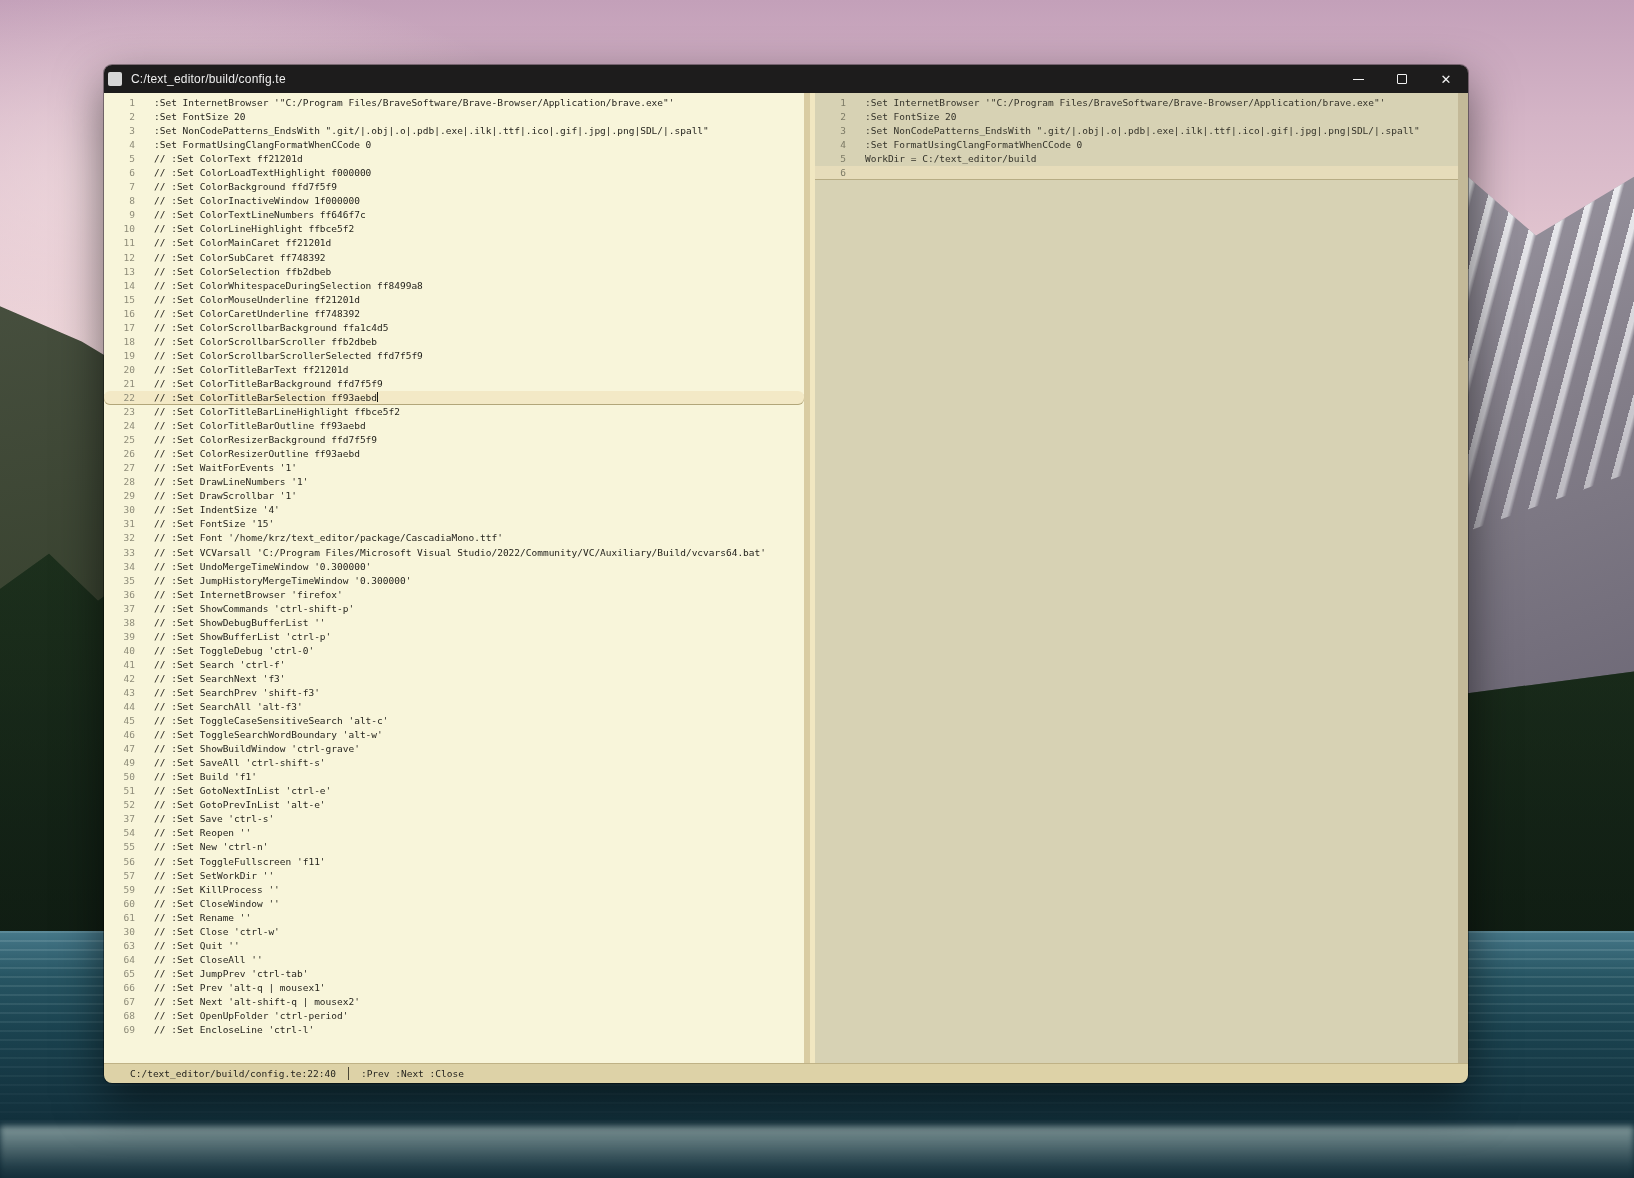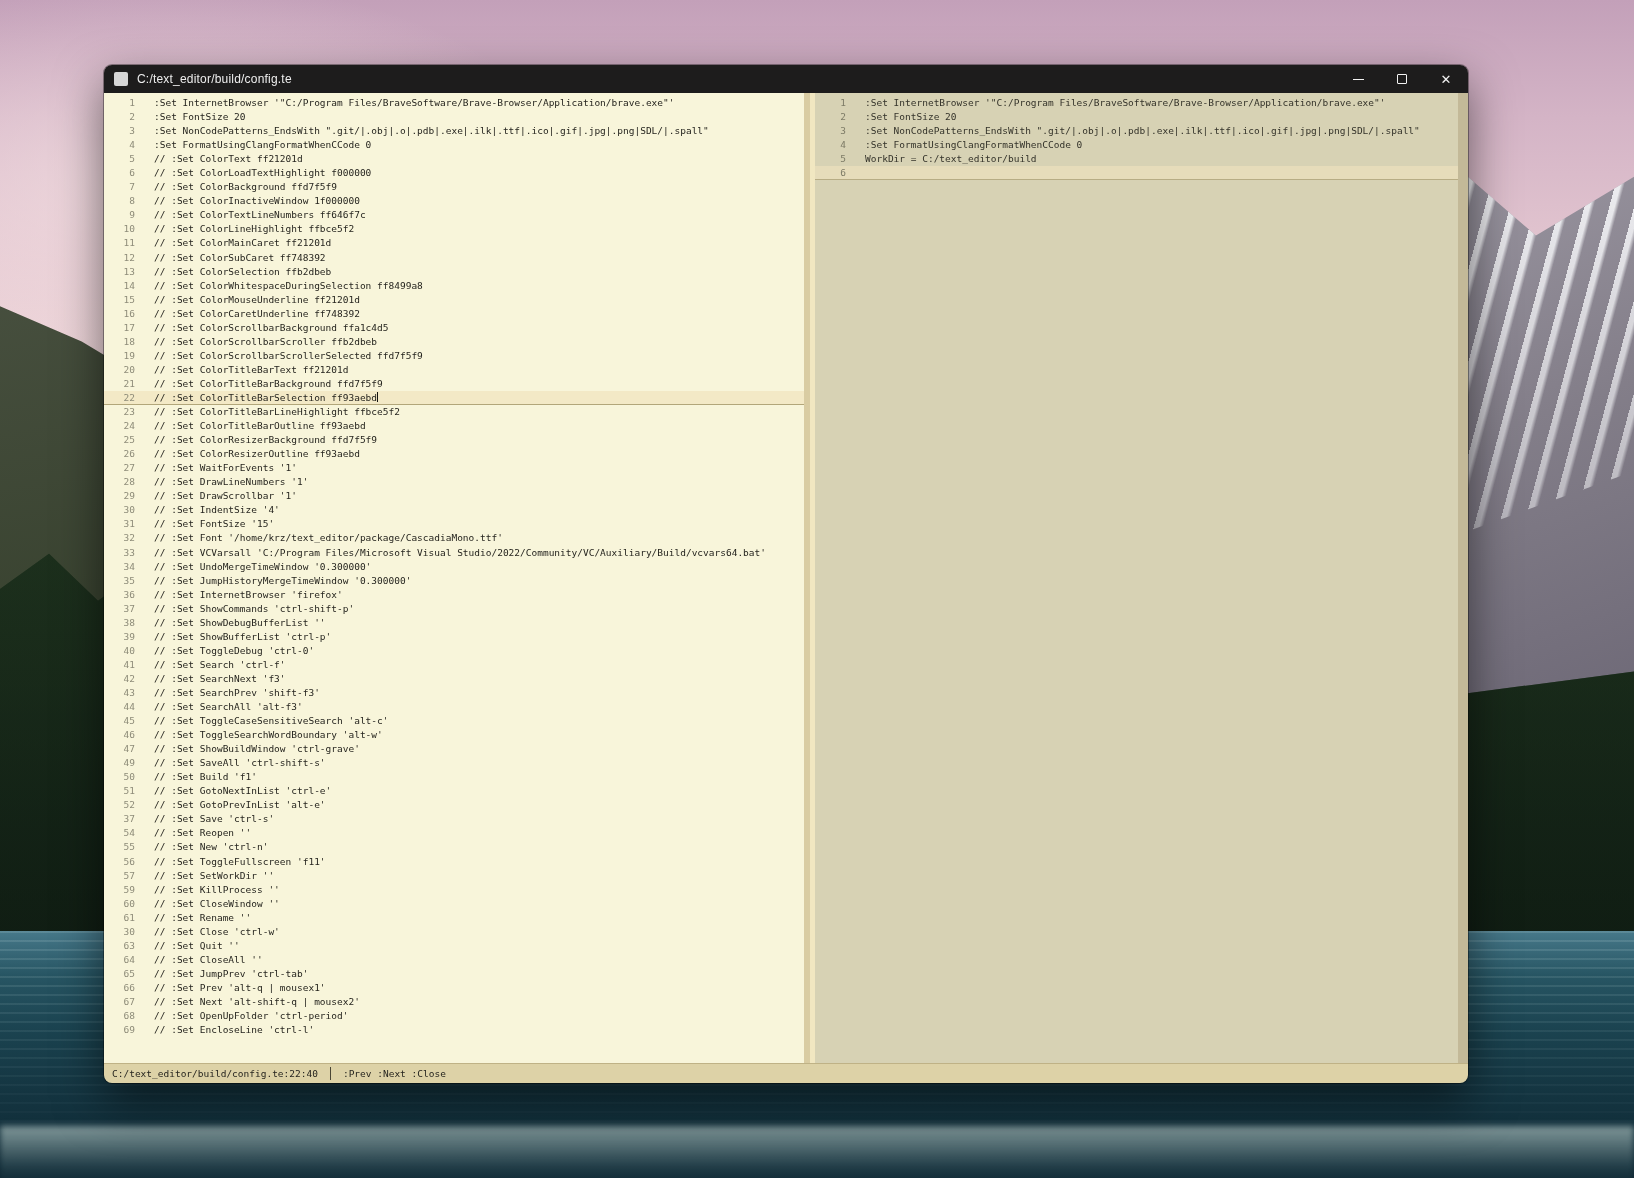--- a/index.html
+++ b/index.html
@@ -31,21 +31,21 @@
     background:repeating-linear-gradient(180deg, rgba(215,238,238,0.14) 0 2px, rgba(215,238,238,0) 2px 9px);
     -webkit-mask-image:linear-gradient(180deg,#000 0%,rgba(0,0,0,.5) 45%,transparent 90%);
     mask-image:linear-gradient(180deg,#000 0%,rgba(0,0,0,.5) 45%,transparent 90%); }
   .waterline { position:absolute; left:0; right:0; top:79%; height:60px; filter:blur(3px);
     background:linear-gradient(180deg, rgba(218,236,230,0.55), rgba(150,190,190,0.12) 70%, rgba(150,190,190,0)); }
 
   
   .window { position:absolute; left:104px; top:65px; width:1364px; height:1018px;
     border-radius:8px; box-shadow:0 18px 48px rgba(0,0,0,0.55), 0 0 0 1px rgba(0,0,0,0.35);
     overflow:hidden; display:flex; flex-direction:column; }
-  .titlebar { height:28px; flex:0 0 28px; background:var(--titlebar_bg); display:flex; align-items:center; padding:0 0 0 10px; }
+  .titlebar { height:28px; flex:0 0 28px; background:var(--titlebar_bg); display:flex; align-items:center; padding:0 0 0 4px; }
   .app-icon { width:14px; height:14px; background:#d6d6d6; border-radius:2px; margin-right:9px; flex:0 0 auto; }
   .title-text { color:var(--titlebar_text); font-size:12px; letter-spacing:0.2px; white-space:nowrap; }
   .controls { margin-left:auto; display:flex; height:100%; }
   .ctrl { width:44px; height:100%; display:flex; align-items:center; justify-content:center; cursor:default; }
   .ico-min { width:11px; height:0; border-top:1.4px solid #f2f2f2; display:block; }
   .ico-max { width:10px; height:10px; border:1.4px solid #f2f2f2; border-radius:1px; display:block; }
   .ico-close { color:#f2f2f2; font-size:13px; line-height:1; font-family:"DejaVu Sans", sans-serif; }
 
   .editor { flex:1 1 auto; display:flex; min-height:0; position:relative; }
   .pane { overflow:hidden; padding-top:3px; }
@@ -53,26 +53,26 @@
   .pane-right { flex:1 1 auto; background:var(--editor_bg_inactive); }
   .vscroll-left { width:11px; flex:0 0 11px; background:var(--scrollbar_dark); position:relative; }
   .vscroll-left .thumb { position:absolute; top:0; bottom:0; right:0; width:5px; background:var(--scrollbar_light); }
   .vscroll-right { width:10px; flex:0 0 10px; background:var(--scrollbar_right); position:relative; }
 
   .row { height:14.05px; line-height:14.05px; white-space:pre; font-family:"DejaVu Sans Mono", monospace; font-size:9.5px; }
   .ln { display:inline-block; width:31px; text-align:right; margin-right:19px; color:var(--line_number); }
   .code { color:var(--text); }
   .pane-right .ln { color:#7d7b66; }
   .pane-right .code { color:#34332a; }
-  .pane-left .row.cur { background:var(--line_highlight); box-shadow:inset 0 -1px 0 #b2a67a; }
+  .pane-left .row.cur { background:var(--line_highlight); box-shadow:inset 0 -1px 0 #b2a67a;border-radius:6px; }
   .pane-right .row.cur { background:var(--line_highlight_inactive); box-shadow:inset 0 -1px 0 #b7ac84; }
   .caret { display:inline-block; width:1px; height:10px; background:#15140f; vertical-align:-1px; }
 
   .statusbar { flex:0 0 20px; height:20px; background:var(--status_bg); border-top:1px solid #bfb286;
-    display:flex; align-items:center; padding-left:8px; gap:12px;
+    display:flex; align-items:center; padding-left:26px; gap:12px;
     font-family:"DejaVu Sans Mono", monospace; font-size:9.5px; color:var(--text); white-space:pre; }
   .status-sep { width:0; height:13px; border-left:1px solid #4a4635; }
 </style>
 </head>
 <body>
 
 <div class="desktop">
   <div class="sky"></div>
   <div class="sky-glow"></div>
   <div class="mtn-right"></div>

